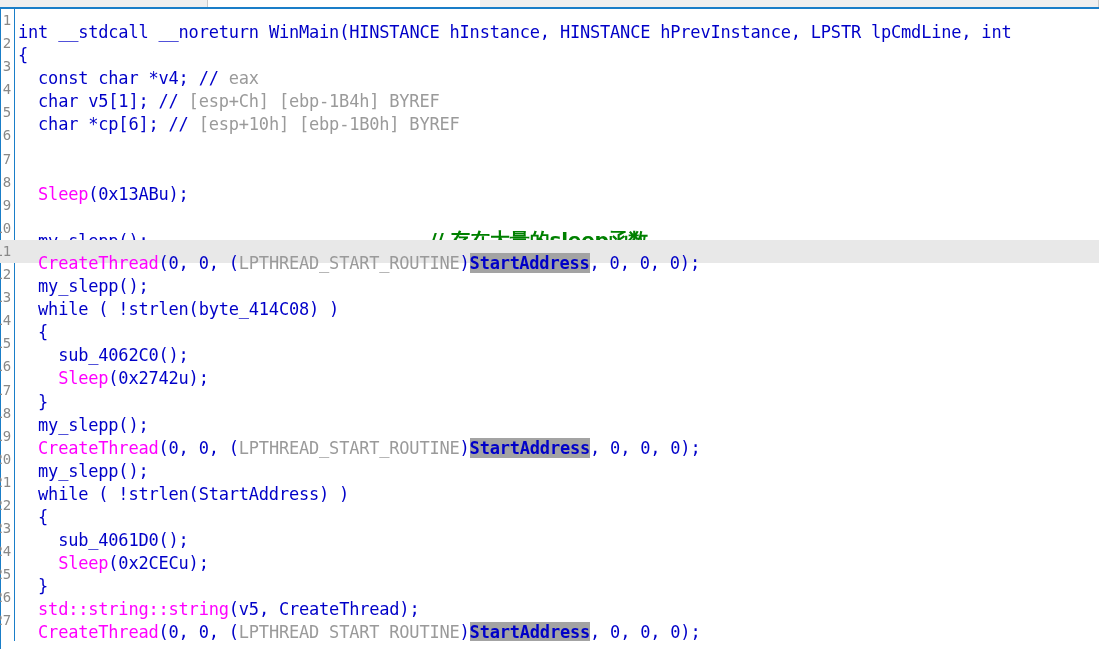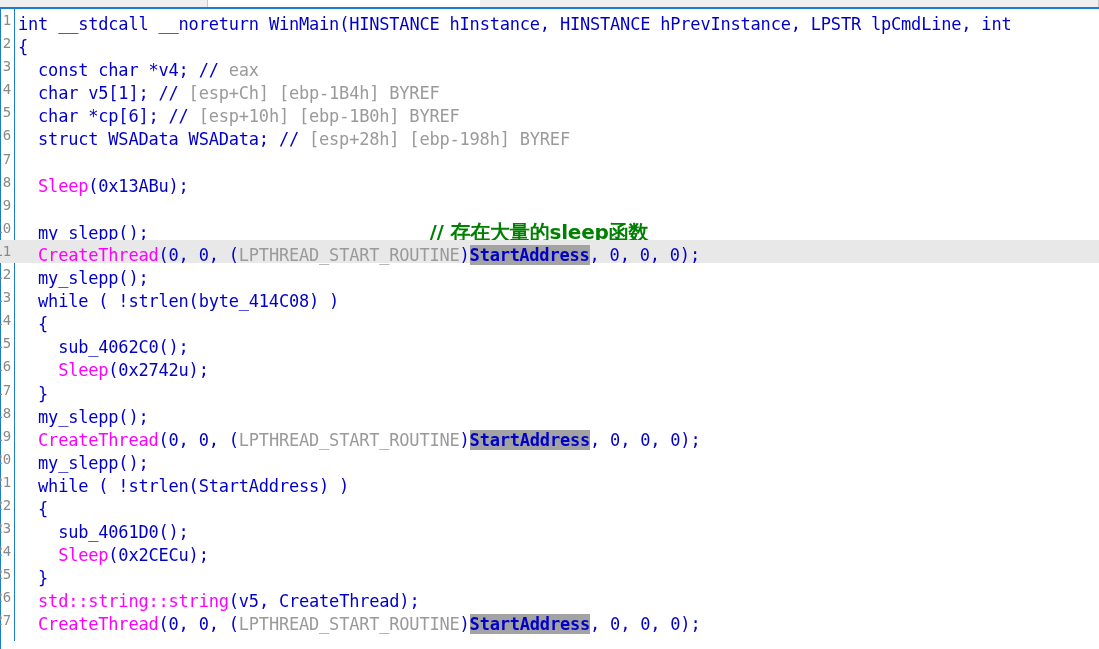--- a/index.html
+++ b/index.html
@@ -97,21 +97,21 @@
     width: 18px;
     text-align: right;
     font-size: 14px;
     color: #888888;
     font-family: "DejaVu Sans Mono", "Liberation Mono", monospace;
     overflow: hidden;
   }
   .code {
     position: absolute;
     left: 18px;
-    top: 4px;
+    top: 12px;
     white-space: pre;
   }
 
   
   .t-api   { color: #ff00ff; }
   .t-id    { color: #0000c8; }
   .t-kw    { color: #0000c8; }
   .t-punct { color: #0000c8; }
   .t-cmt   { color: #9a9a9a; margin-top: 32px; }
   .t-type  { color: #9a9a9a; }
@@ -149,21 +149,21 @@
 <div class="pane">
   <div class="gutter"></div>
   <div class="gutter-rule2"></div>
   <div class="gutter-rule"></div>
   <div class="lines" id="lines">
       <div class="line"><span class="ln">1</span><span class="code"><span class="t-kw">int __stdcall __noreturn </span><span class="t-kw">WinMain</span><span class="t-punct">(</span><span class="t-kw">HINSTANCE hInstance, HINSTANCE hPrevInstance, LPSTR lpCmdLine, int</span></span></div>
       <div class="line"><span class="ln">2</span><span class="code"><span class="t-punct">{</span></span></div>
       <div class="line"><span class="ln">3</span><span class="code"><span class="t-kw">  const char *v4; // </span><span class="t-cmt">eax</span></span></div>
       <div class="line"><span class="ln">4</span><span class="code"><span class="t-kw">  char v5[1]; // </span><span class="t-cmt">[esp+Ch] [ebp-1B4h] BYREF</span></span></div>
       <div class="line"><span class="ln">5</span><span class="code"><span class="t-kw">  char *cp[6]; // </span><span class="t-cmt">[esp+10h] [ebp-1B0h] BYREF</span></span></div>
-      <div class="line"><span class="ln">6</span><span class="code"><span class="t-kw">  struct WSAData WSAData; // </span><span class="t-cmt">[esp+28h] [ebp-198h] BYREF</span></span></div>
+      <div class="line"><span class="ln">6</span></div>
       <div class="line"><span class="ln">7</span><span class="code"><span class="t-kw"></span></span></div>
       <div class="line"><span class="ln">8</span><span class="code"><span class="t-kw">  </span><span class="t-api">Sleep</span><span class="t-kw">(0x13ABu);</span></span></div>
       <div class="line"><span class="ln">9</span></div>
       <div class="line"><span class="ln">10</span><span class="code"><span class="t-kw">  my_slepp();</span><span class="t-kw">                            </span><span class="t-green">// 存在大量的sleep函数</span></span></div>
       <div class="line current"><span class="ln">11</span><span class="code"><span class="t-kw">  </span><span class="t-api">CreateThread</span><span class="t-kw">(0, 0, (</span><span class="t-type">LPTHREAD_START_ROUTINE</span><span class="t-kw">)</span><span class="t-hl">Start</span><span class="caret"></span><span class="t-hl">Address</span><span class="t-kw">, 0, 0, 0);</span></span></div>
       <div class="line"><span class="ln">12</span><span class="code"><span class="t-kw">  my_slepp();</span></span></div>
       <div class="line"><span class="ln">13</span><span class="code"><span class="t-kw">  while ( !strlen(byte_414C08) )</span></span></div>
       <div class="line"><span class="ln">14</span><span class="code"><span class="t-kw">  {</span></span></div>
       <div class="line"><span class="ln">15</span><span class="code"><span class="t-kw">    sub_4062C0();</span></span></div>
       <div class="line"><span class="ln">16</span><span class="code"><span class="t-kw">    </span><span class="t-api">Sleep</span><span class="t-kw">(0x2742u);</span></span></div>

